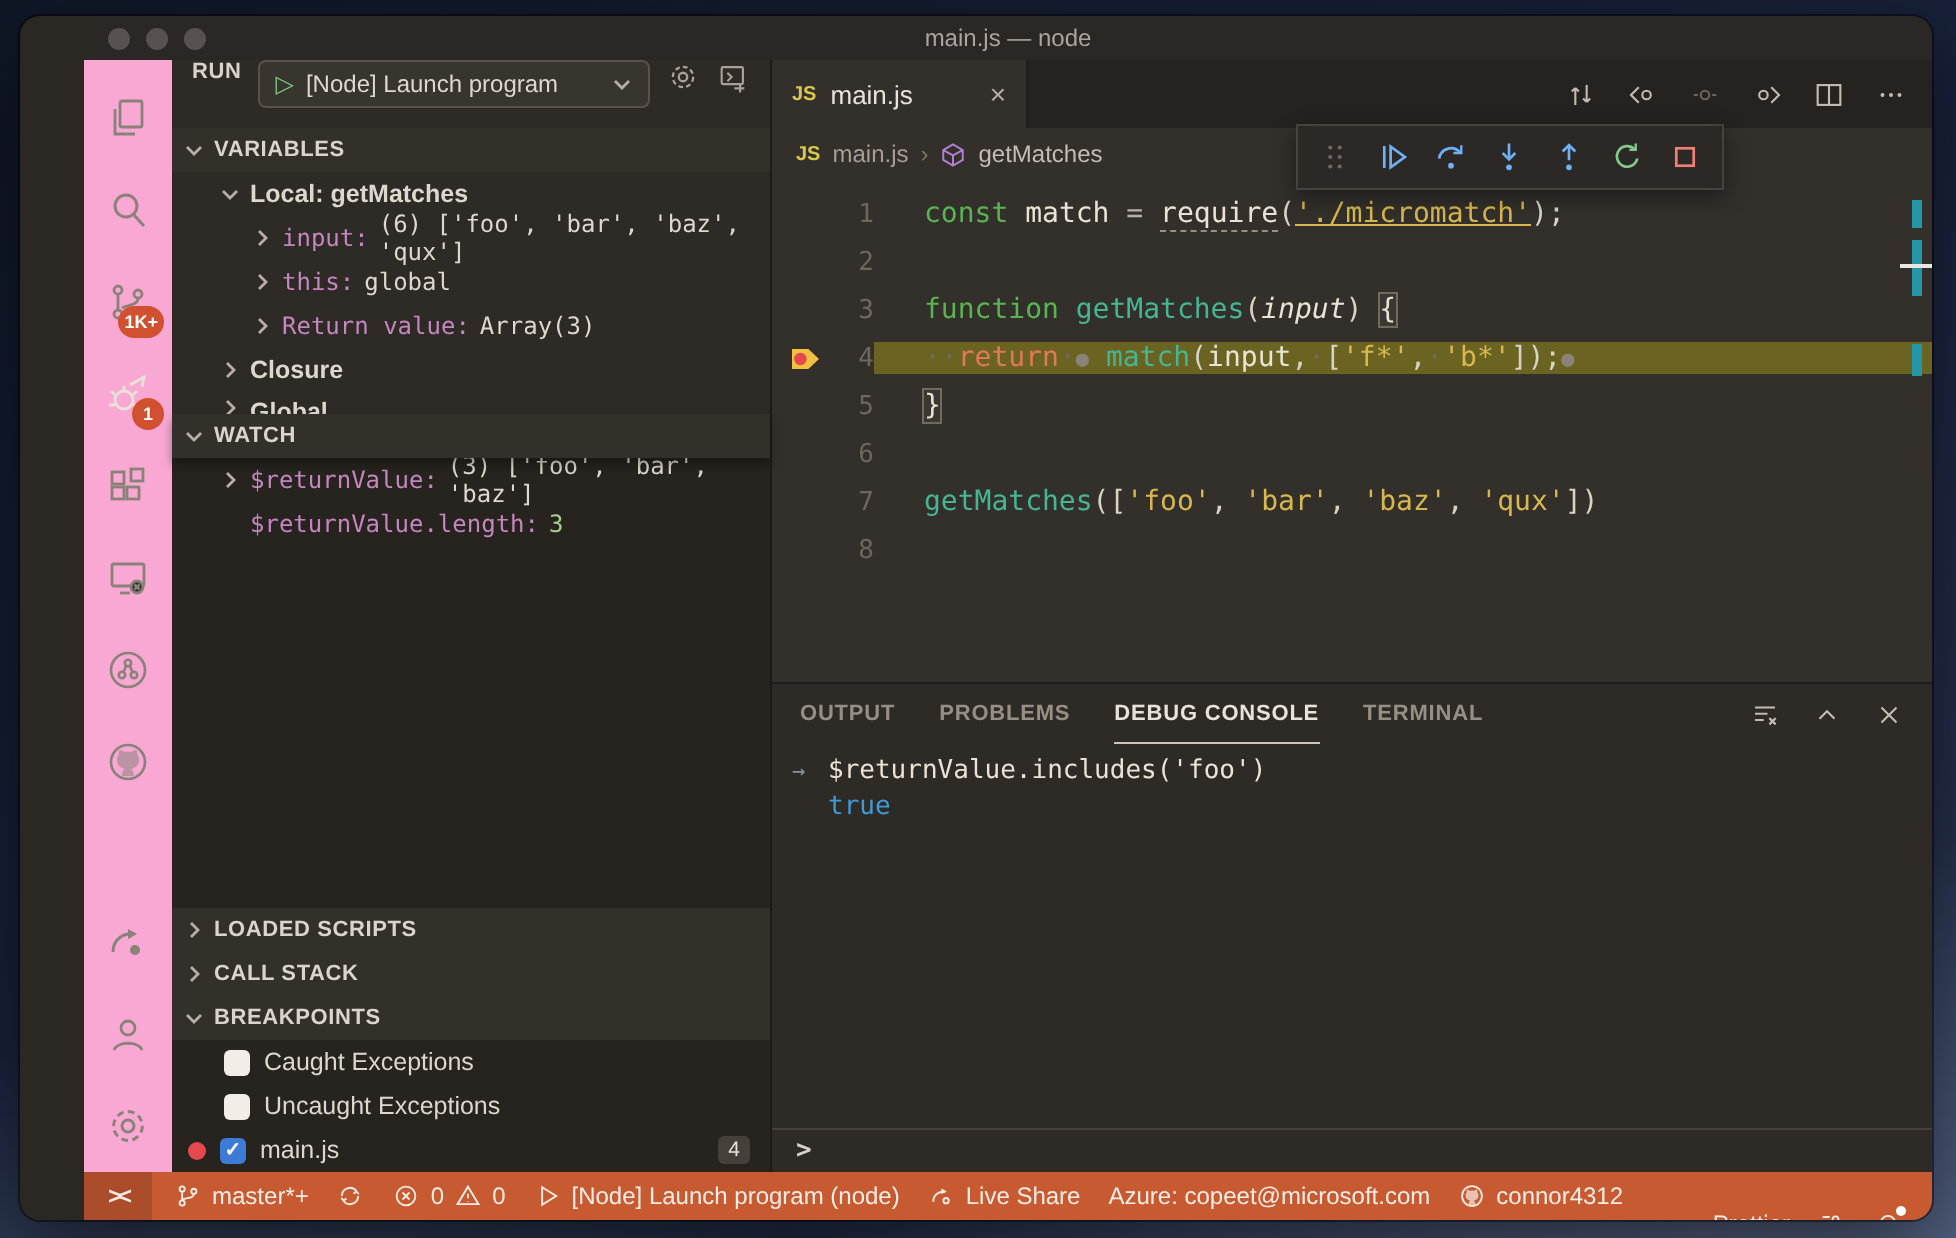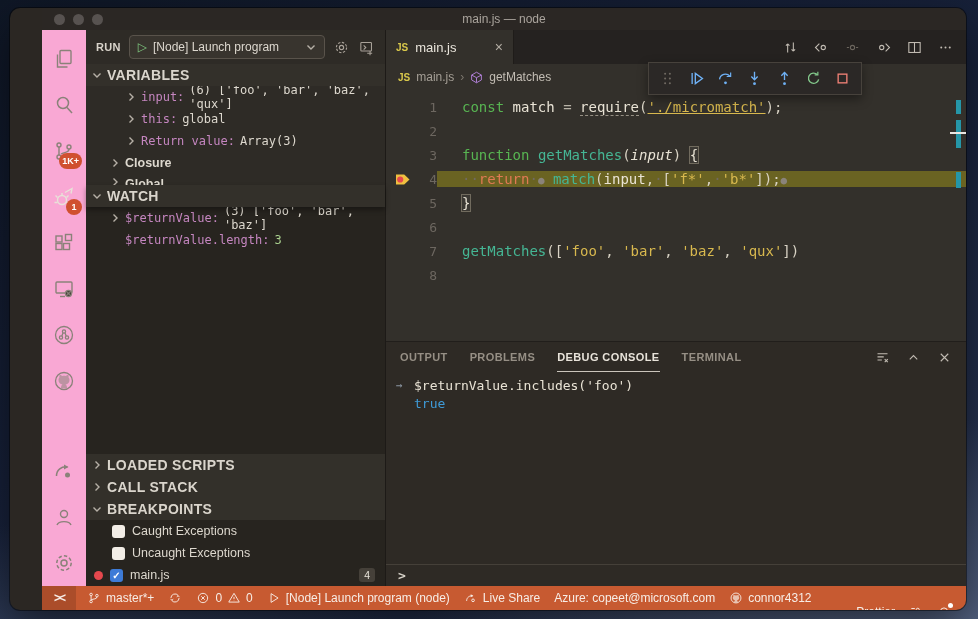--- a/index.html
+++ b/index.html
@@ -26,29 +26,29 @@
   .main { flex:1; display:flex; min-height:0; }
   
   .activitybar { width:44px; background:#f9a8d4; display:flex; flex-direction:column; align-items:center; padding-top:6px; flex:none; }
   .ab-item { width:44px; height:46px; display:flex; align-items:center; justify-content:center; position:relative; color:#8a8279; }
   .ab-item.active { color:#e8e2d8; }
   .ab-item svg { width:24px; height:24px; }
   .ab-badge { position:absolute; right:4px; bottom:5px; min-width:16px; height:16px; padding:0 3px; border-radius:9px; background:#d0502f; color:#fff; font-size:9px; font-weight:bold; display:flex; align-items:center; justify-content:center; }
   .ab-spacer { flex:1; }
   
   .sidebar { width:300px; background:#27241f; display:flex; flex-direction:column; border-right:1px solid #1d1a17; flex:none; font-size:12.5px; color:#d8d3ca; }
-  .run-row { height:34px; background:#2e2b26; display:flex; align-items:center; padding:0 10px; gap:8px; flex:none; }
+  .run-row { height:34px; background:#2e2b26; display:flex; padding:0 10px; gap:8px; flex:none; }
   .run-label { font-size:11px; font-weight:bold; color:#d8d3ca; letter-spacing:.3px; }
   .run-select { flex:1; height:24px; background:#38342e; border:1px solid #59534b; border-radius:4px; display:flex; align-items:center; gap:6px; padding:0 8px; color:#ddd8cf; font-size:12px; }
   .run-select .play { color:#7fc97f; }
   .run-select .cfg { flex:1; white-space:nowrap; overflow:hidden; }
   .icon-btn { color:#a9a299; display:flex; }
   .icon-btn svg { width:17px; height:17px; }
   .pane-light { background:#2e2b26; }
-  .sec-header { height:22px; display:flex; align-items:center; gap:5px; padding:0 6px; background:#33302a; font-size:14px; font-weight:bold; color:#dad5cc; letter-spacing:.3px; flex:none; position:relative; }
+  .sec-header { height:22px; display:flex; align-items:center; gap:5px; padding:0 6px; background:#33302a; font-size:11px; font-weight:bold; color:#dad5cc; letter-spacing:.3px; flex:none; position:relative; }
   .sec-header.shadowed { box-shadow:0 3px 5px rgba(0,0,0,.35); z-index:2; }
   .chev { stroke:#b6b0a7; stroke-width:1.4; fill:none; flex:none; }
   .side-rows { flex:none; }
   .side-row { height:22px; display:flex; align-items:center; gap:5px; font-family:"DejaVu Sans Mono", monospace; font-size:12px; }
   .side-row .vname { color:#c586c0; }
   .side-row .vval { color:#ddd8ce; }
   .side-row .vval.num { color:#a9cf8e; }
   .side-row .grp { font-family:"Liberation Sans", sans-serif; font-weight:bold; color:#ddd8ce; font-size:12.5px; }
   .clip-row { height:11px !important; overflow:hidden; align-items:flex-start; padding-top:3px; }
   .sb-fill { flex:1; background:#27241f; }
@@ -235,20 +235,26 @@
       </div>
 
       <div class="pane-light">
         <div class="sec-header">
           <svg class="chev" width="10" height="10" viewBox="0 0 10 10">
               <path d="M1.5 3.5 5 7l3.5-3.5"></path>
             </svg>
           <span>VARIABLES</span>
         </div>
         <div class="side-rows">
+            <div class="side-row " style="padding-left:24px">
+              <svg class="chev" width="10" height="10" viewBox="0 0 10 10">
+                <path d="M1.5 3.5 5 7l3.5-3.5"></path>
+              </svg>
+              <span class="grp">Local: getMatches</span>
+            </div>
             <div class="side-row " style="padding-left:40px">
               <svg class="chev" width="10" height="10" viewBox="0 0 10 10">
                 <path d="M3.5 1.5 7 5 3.5 8.5"></path>
               </svg>
               <span class="vname">input:</span>
               <span class="vval ">(6) ['foo', 'bar', 'baz', 'qux']</span>
             </div>
             <div class="side-row " style="padding-left:40px">
               <svg class="chev" width="10" height="10" viewBox="0 0 10 10">
                 <path d="M3.5 1.5 7 5 3.5 8.5"></path>

